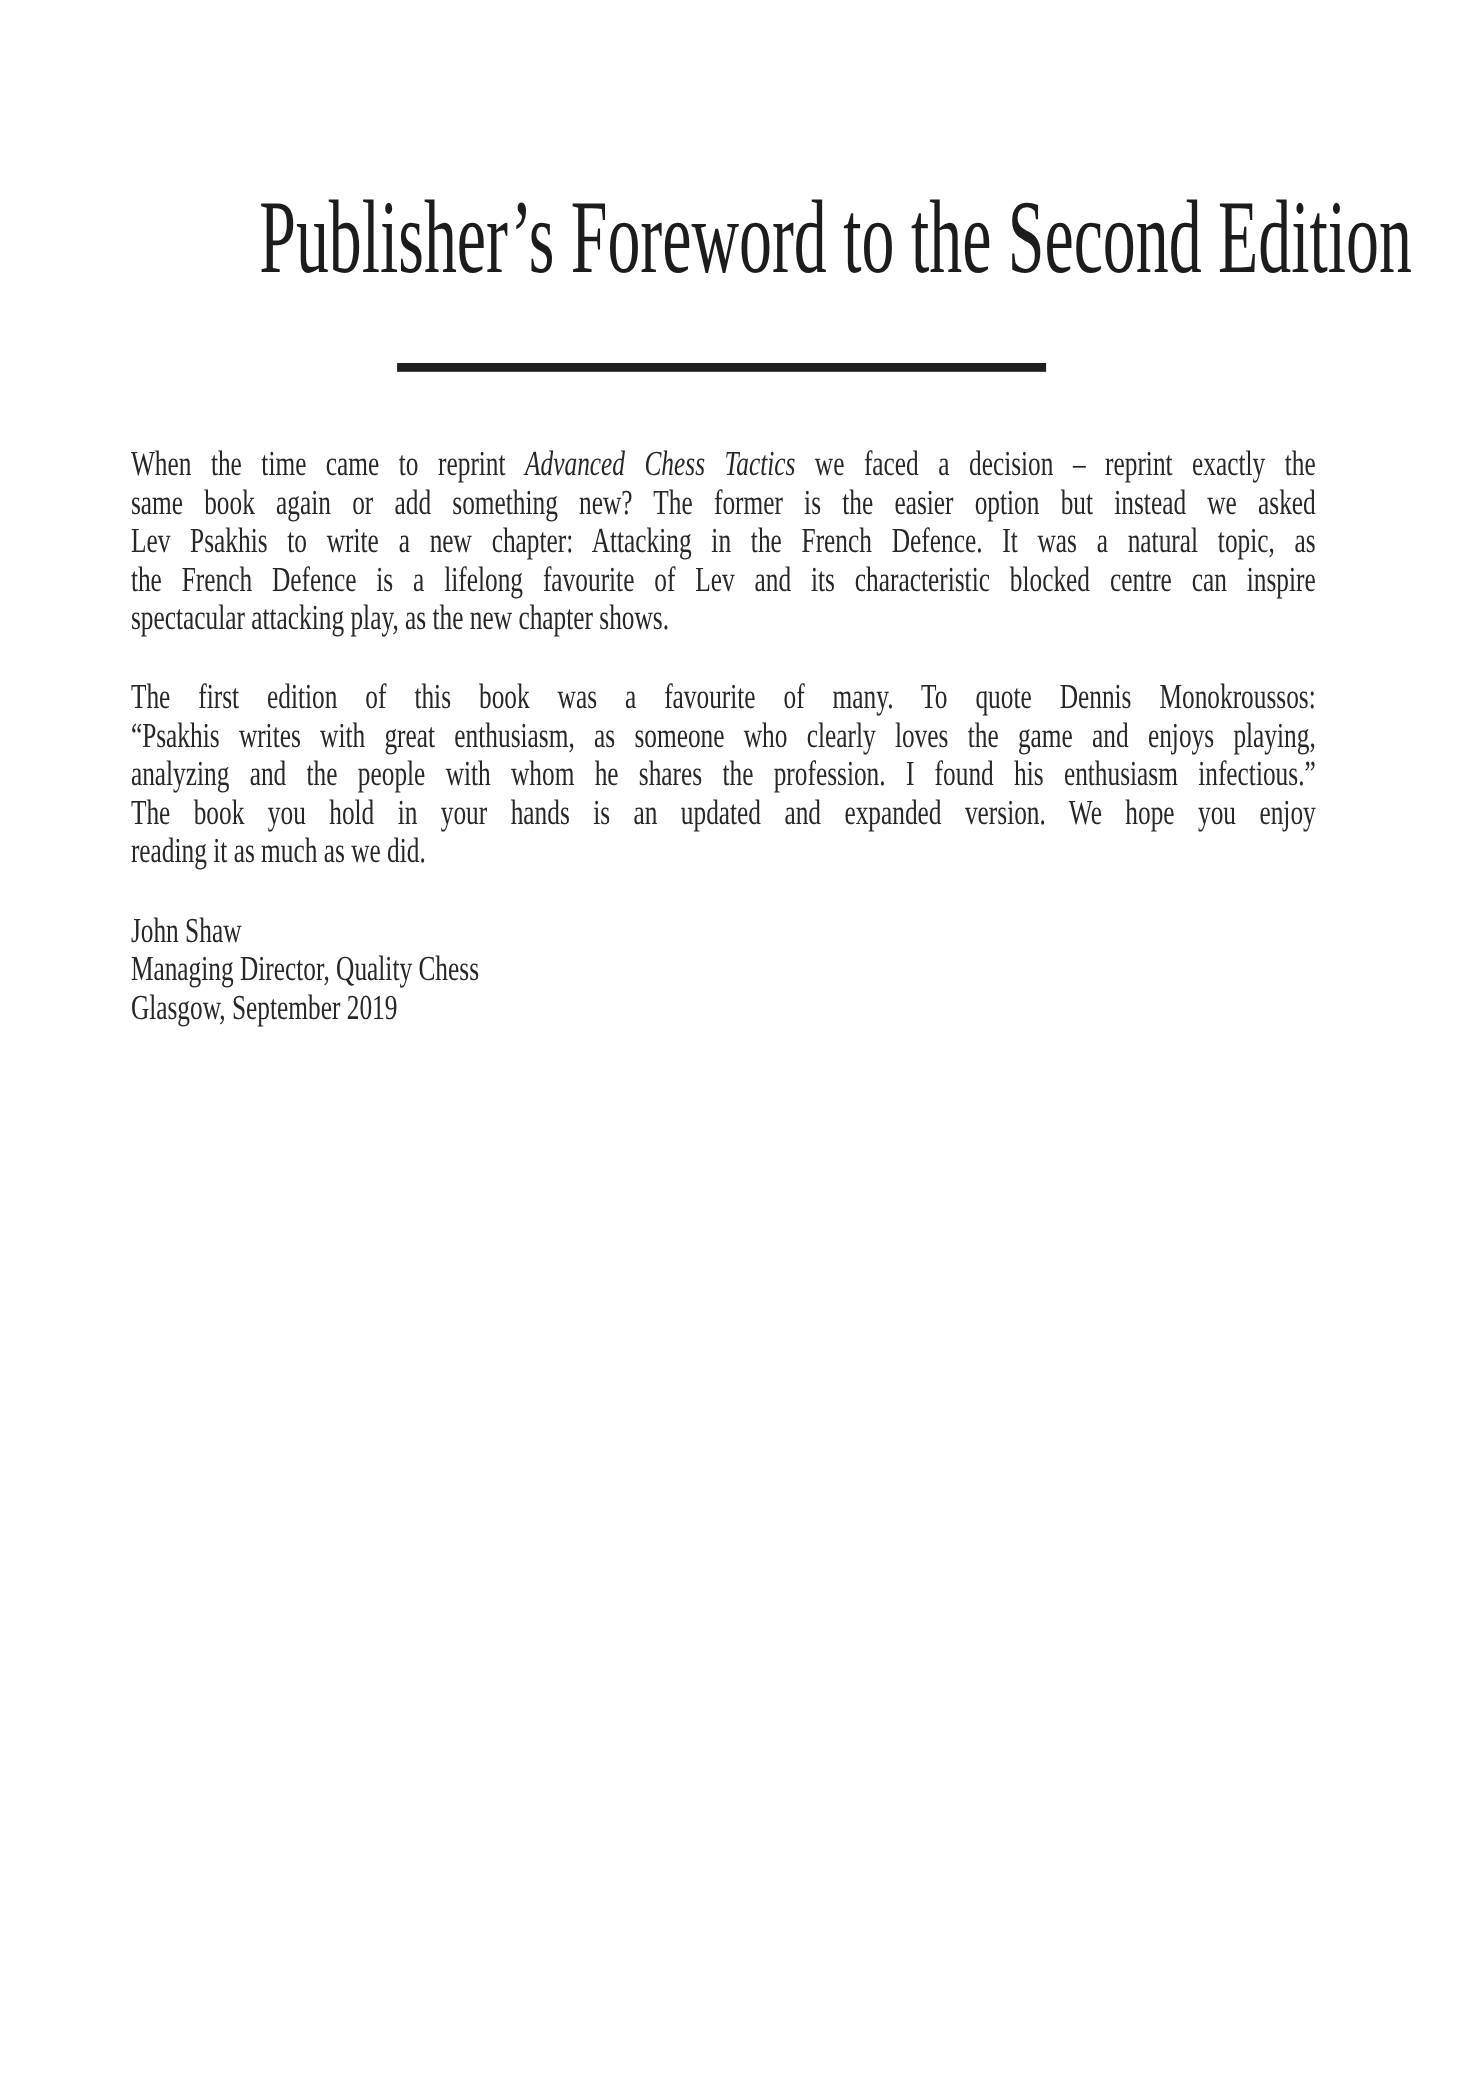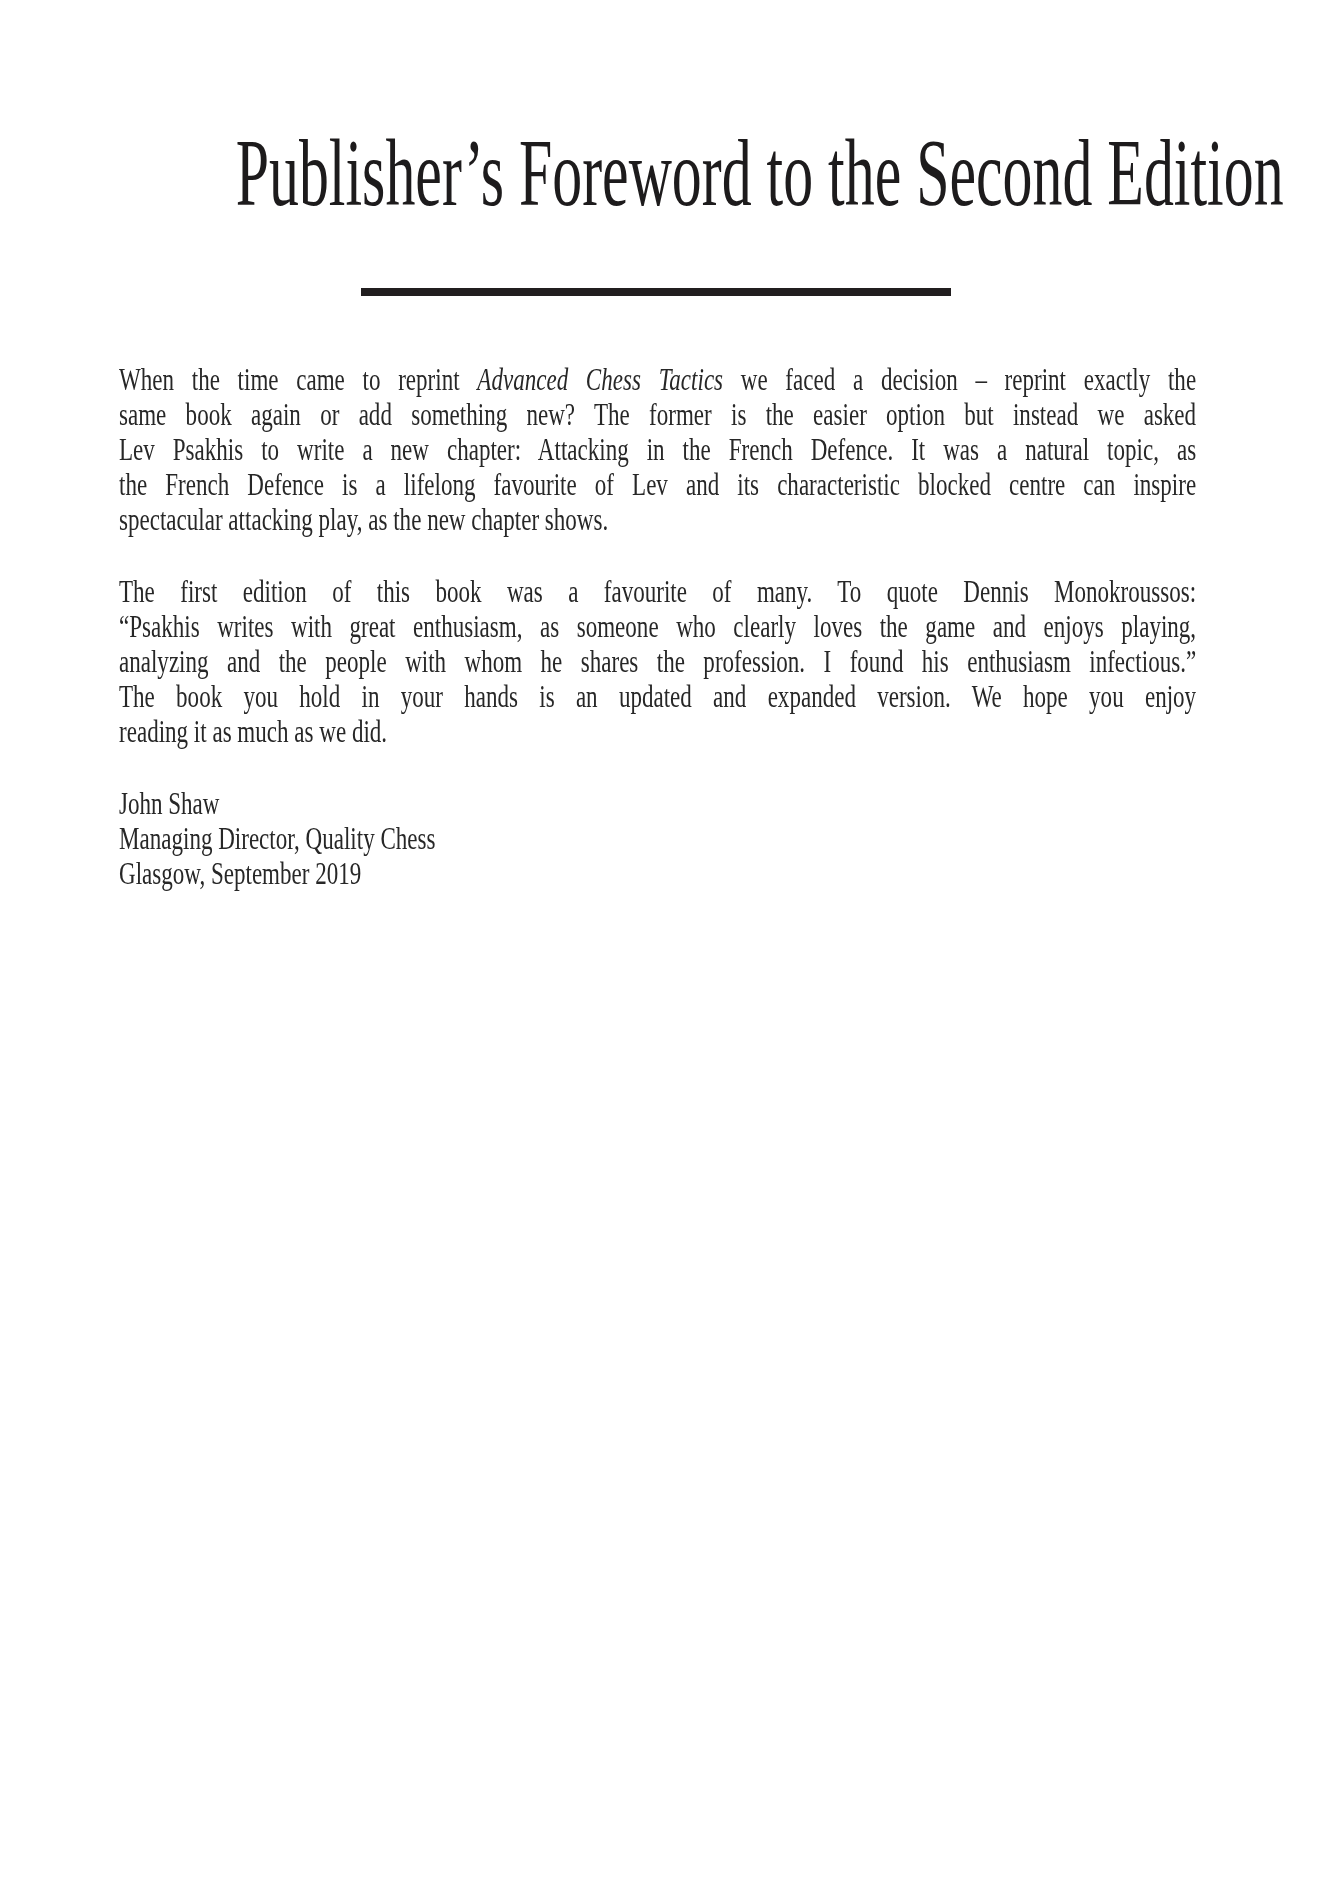--- a/index.html
+++ b/index.html
@@ -7,20 +7,21 @@
     width: 1339px; height: 1890px;
     background: #ffffff;
     overflow: hidden;
     position: relative;
     font-family: "Liberation Serif", serif;
   }
   .page {
     position: absolute; inset: 0;
     background: #ffffff;
     color: #262626;
+    margin-top: 42px;
   }
   
   .title {
     position: absolute;
     top: 123px; left: -12px;
     width: 1339px;
     margin: 0;
     text-align: center;
     white-space: nowrap;
     font-weight: normal;

